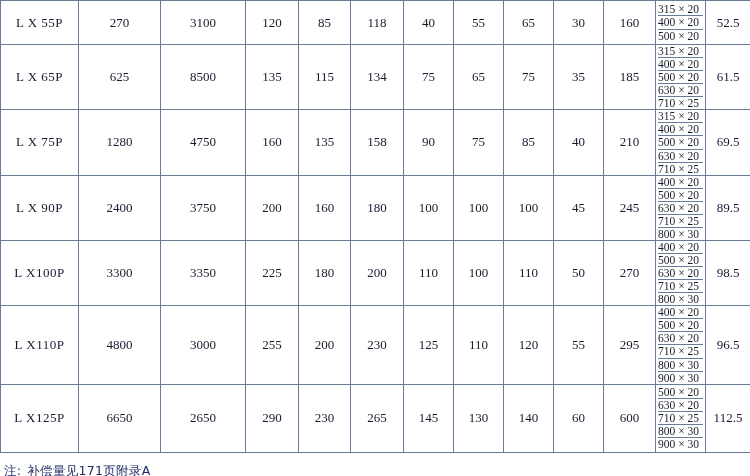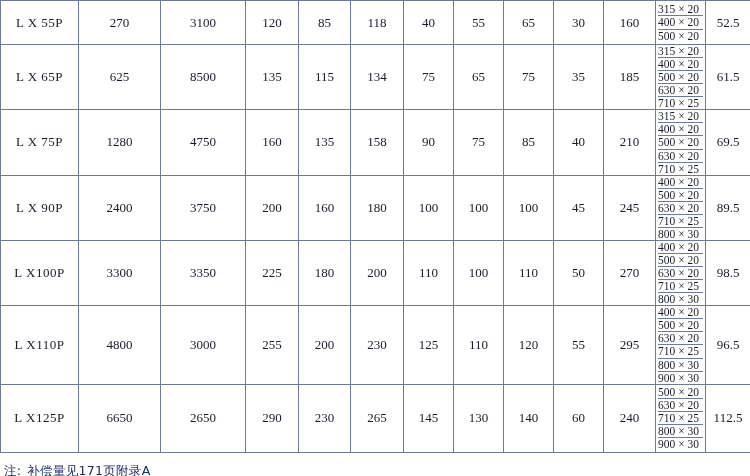--- a/index.html
+++ b/index.html
@@ -327,21 +327,21 @@
           <td class="model">L X125P</td>
           <td class="num">6650</td>
           <td class="num">2650</td>
           <td class="num">290</td>
           <td class="num">230</td>
           <td class="num">265</td>
           <td class="num">145</td>
           <td class="num">130</td>
           <td class="num">140</td>
           <td class="num">60</td>
-          <td class="num">240</td>
+          <td class="num">600</td>
           <td class="sizes">
             <table class="inner">
               <tbody>
                 <tr>
                   <td>500 × 20</td>
                 </tr>
                 <tr>
                   <td>630 × 20</td>
                 </tr>
                 <tr>

